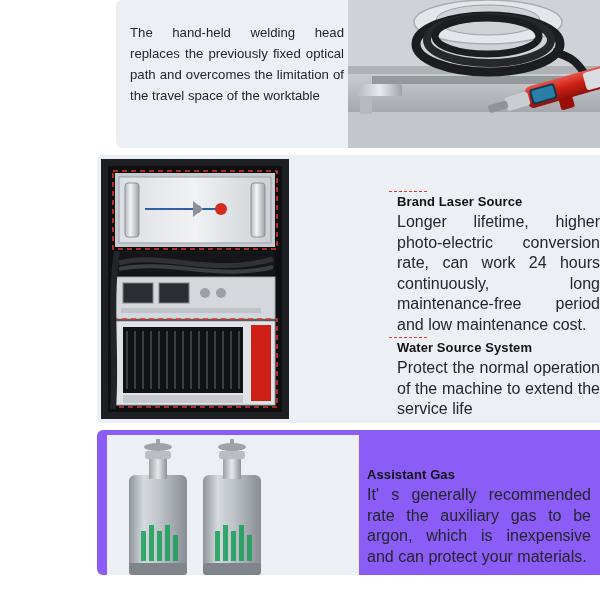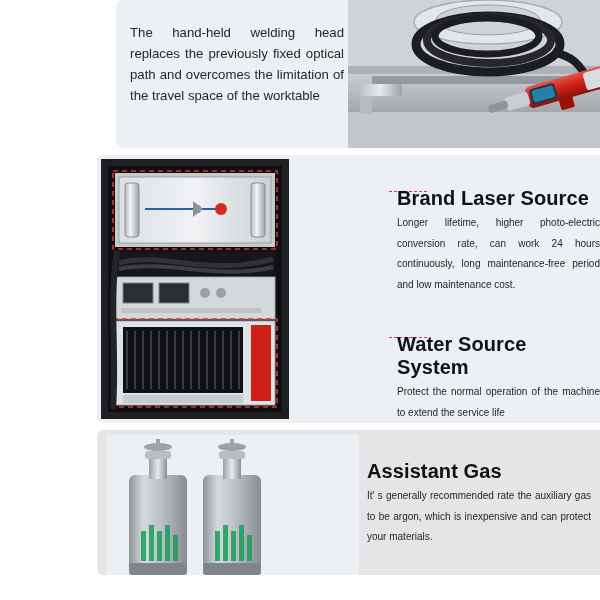--- a/index.html
+++ b/index.html
@@ -61,28 +61,28 @@
   .sec2 .photo {
     position: absolute;
     left: 4px;
     top: 4px;
     width: 188px;
     height: 260px;
     background: #2c2f33;
     overflow: hidden;
   }
   .block-title {
-    font-size: 20px;
+    font-size: 13px;
     font-weight: bold;
     color: #101215;
-    margin: 0 0 3px 0;
+    margin: 7px 0 3px 0;
     letter-spacing: .1px;
   }
   .block-body {
-    font-size: 10px;
+    font-size: 16px;
     line-height: 20.5px;
     text-align: justify;
     color: #23262b;
   }
   .b-laser {
     position: absolute;
     left: 300px;
     top: 32px;
     width: 203px;
   }
@@ -100,21 +100,21 @@
   .dash-1 { left: 292px; top: 36px; width: 38px; }
   .dash-2 { left: 292px; top: 182px; width: 38px; }
 
   
   .sec3 {
     position: absolute;
     left: 97px;
     top: 430px;
     width: 503px;
     height: 145px;
-    background: #e5e5e5;
+    background: #8b5cf6;
     border-radius: 6px 0 0 6px;
   }
   .sec3 .photo {
     position: absolute;
     left: 10px;
     top: 5px;
     width: 252px;
     height: 140px;
     overflow: hidden;
   }

